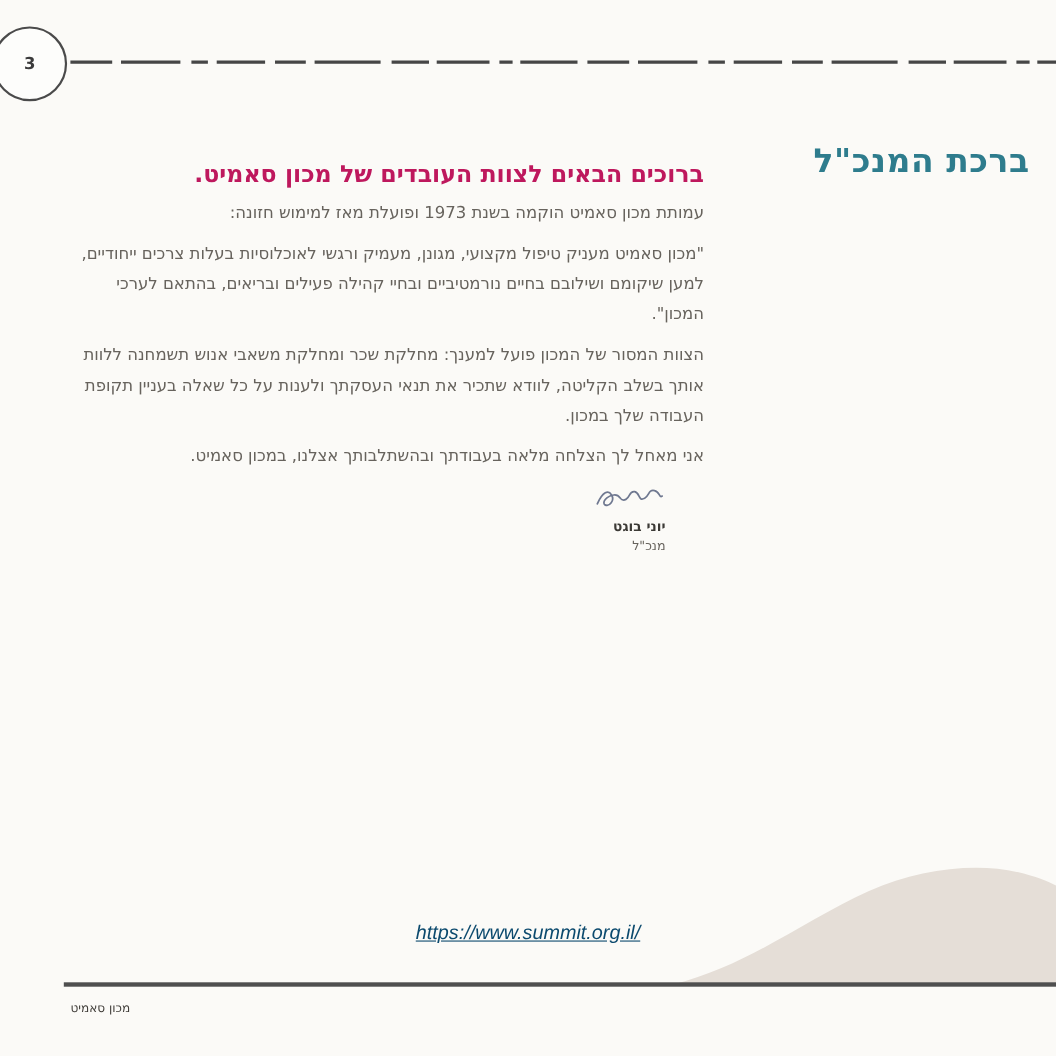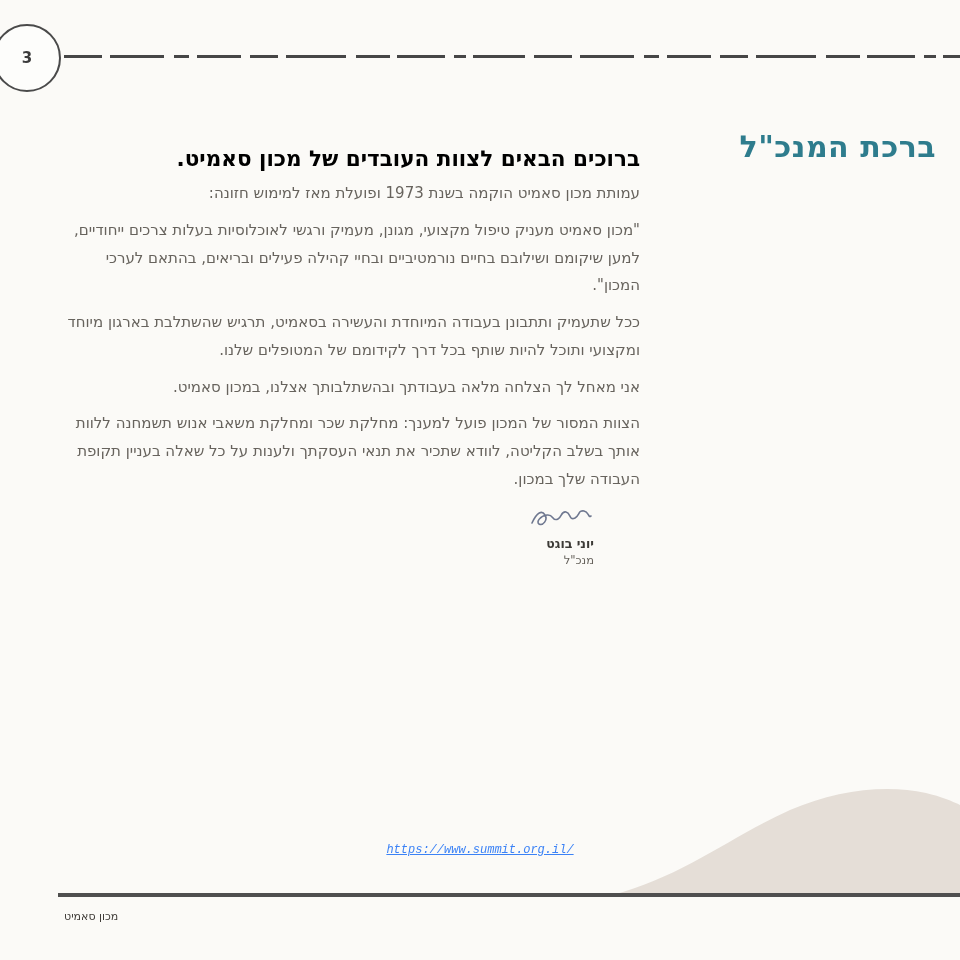--- a/index.html
+++ b/index.html
@@ -47,35 +47,35 @@
   .letter {
     position: absolute;
     top: 146px; left: 64px;
     width: 576px;
     direction: rtl;
     text-align: right;
   }
   .letter-heading {
     font-size: 21.5px;
     font-weight: bold;
-    color: #000000;
+    color: #be185d;
     margin-bottom: 9px;
   }
   .letter p {
     font-size: 15px;
     line-height: 1.85;
     color: #67635d;
     margin-bottom: 9px;
   }
   .signature-block {
     margin-top: 12px;
     margin-left: 0;
     padding-left: 0;
     text-align: right;
-    margin-right: 46px;
+    margin-right: 35px;
   }
   .signature-scribble { display: inline-block; margin-bottom: 1px; }
   .signature-name {
     font-size: 12.5px;
     font-weight: bold;
     color: #3c3a36;
     line-height: 1.5;
   }
   .signature-role {
     font-size: 11.5px;
@@ -85,24 +85,24 @@
 
   
   .site-link-wrap {
     position: absolute;
     top: 838px; left: 0;
     width: 100%;
     text-align: center;
   }
   .site-link {
     direction: ltr;
-    font-family: Liberation Mono, monospace;
+    font-family: Liberation Sans, sans-serif;
     font-style: italic;
-    font-size: 12px;
-    color: #3b82f6;
+    font-size: 18px;
+    color: #0c4a6e;
     text-decoration: underline;
   }
 
   
   .hill { position: absolute; left: 612px; top: 779px; width: 348px; height: 116px; z-index: 0; }
 
   
   .footer-rule {
     position: absolute;
     left: 58px; top: 893px;
@@ -129,23 +129,22 @@
   <line x1="4" y1="2.5" x2="900" y2="2.5" stroke="#464646" stroke-width="3" stroke-dasharray="38 8 54 10 15 8 44 9 28 8 60 10 34 7 48 9 12 7 52 9"></line>
 </svg>
 
 <div class="section-title">ברכת המנכ"ל</div>
 
 <div class="letter">
   <div class="letter-heading">ברוכים הבאים לצוות העובדים של מכון סאמיט.</div>
 
   <p>עמותת מכון סאמיט הוקמה בשנת 1973 ופועלת מאז למימוש חזונה:</p>
   <p>"מכון סאמיט מעניק טיפול מקצועי, מגונן, מעמיק ורגשי לאוכלוסיות בעלות צרכים ייחודיים, למען שיקומם ושילובם בחיים נורמטיביים ובחיי קהילה פעילים ובריאים, בהתאם לערכי המכון".</p>
-  <p>ככל שתעמיק ותתבונן בעבודה המיוחדת והעשירה בסאמיט, תרגיש שהשתלבת בארגון מיוחד ומקצועי ותוכל להיות שותף בכל דרך לקידומם של המטופלים שלנו.</p>
+  <p>הצוות המסור של המכון פועל למענך: מחלקת שכר ומחלקת משאבי אנוש תשמחנה ללוות אותך בשלב הקליטה, לוודא שתכיר את תנאי העסקתך ולענות על כל שאלה בעניין תקופת העבודה שלך במכון.</p>
   <p>אני מאחל לך הצלחה מלאה בעבודתך ובהשתלבותך אצלנו, במכון סאמיט.</p>
-  <p>הצוות המסור של המכון פועל למענך: מחלקת שכר ומחלקת משאבי אנוש תשמחנה ללוות אותך בשלב הקליטה, לוודא שתכיר את תנאי העסקתך ולענות על כל שאלה בעניין תקופת העבודה שלך במכון.</p>
 
   <div class="signature-block">
     <svg class="signature-scribble" width="66" height="24" viewBox="0 0 66 24" aria-hidden="true">
       <path d="M4,17 C9,6 14,4 17,9 C20,14 15,20 11,18 C8,16 12,10 19,9 C26,8 24,16 30,13 C34,11 33,5 38,6 C43,7 41,15 47,12 C52,9 50,4 56,5 C61,6 60,12 63,10" fill="none" stroke="#6f7890" stroke-width="1.6" stroke-linecap="round"></path>
     </svg>
     <div class="signature-name">יוני בוגט</div>
     <div class="signature-role">מנכ"ל</div>
   </div>
 </div>
 

